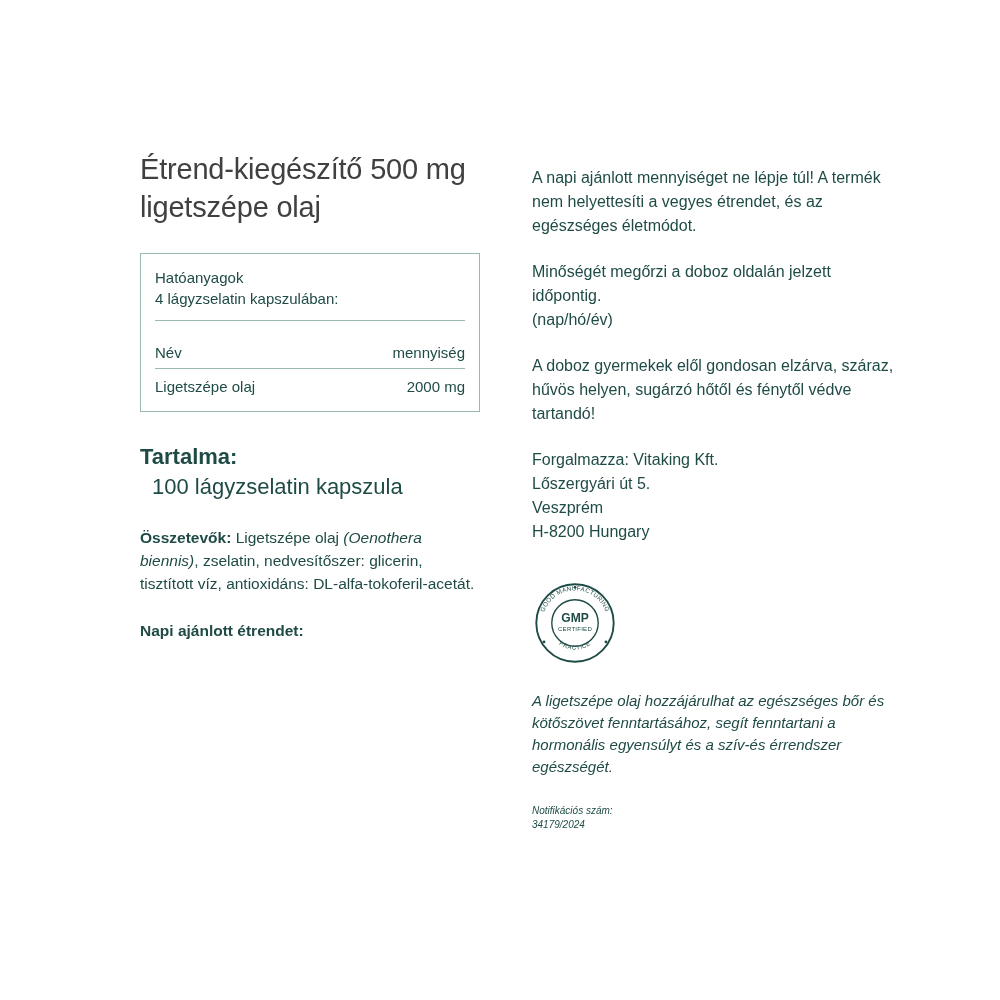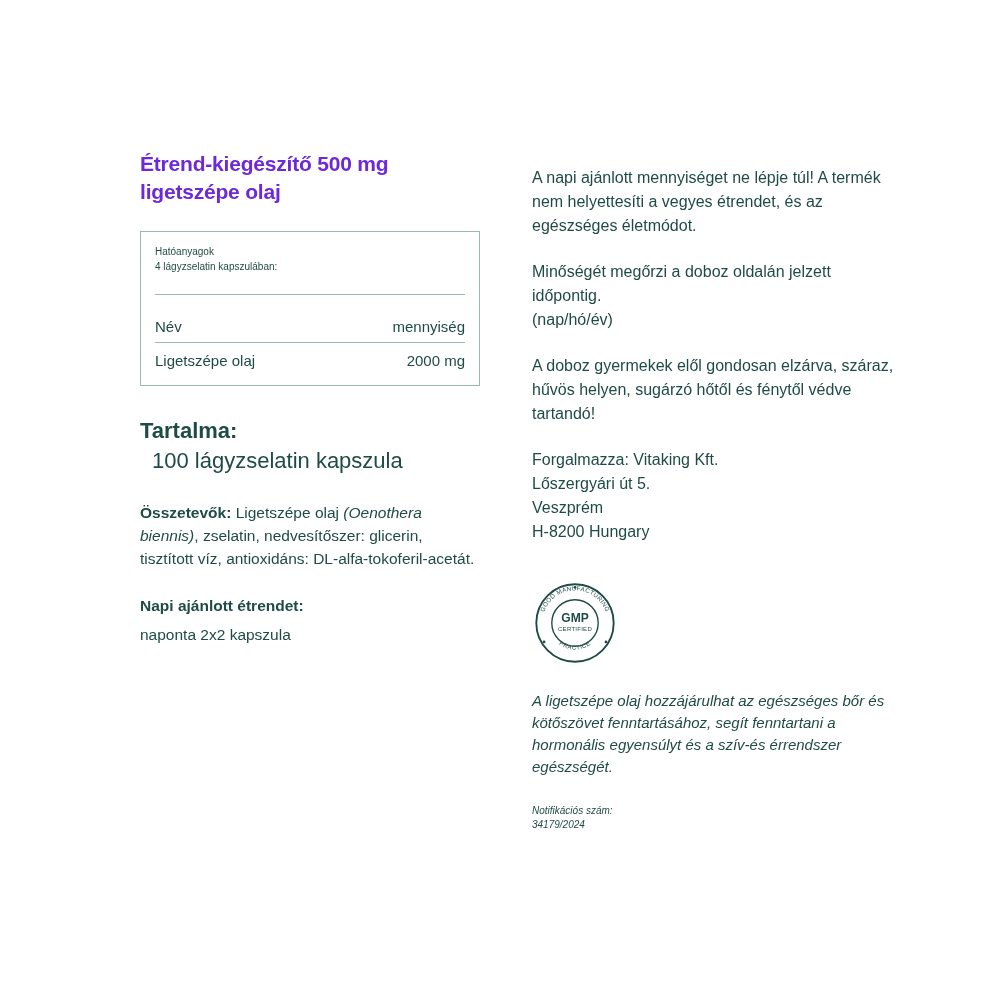--- a/index.html
+++ b/index.html
@@ -34,38 +34,38 @@
     flex: 0 0 340px;
   }
   .col-right {
     width: 370px;
     flex: 0 0 370px;
     padding-top: 16px;
   }
 
   
   .product-title {
-    font-size: 21px;
-    font-weight: bold;
+    font-size: 29px;
+    font-weight: normal;
     line-height: 1.32;
-    color: #6d28d9;
+    color: #404040;
     margin: 0 0 26px 0;
     letter-spacing: -0.2px;
   }
 
   .facts-box {
     border: 1px solid #9bb8b4;
     box-sizing: border-box;
     padding: 13px 14px 12px 14px;
     margin-bottom: 30px;
   }
   .facts-head {
-    font-size: 10px;
+    font-size: 15px;
     line-height: 1.45;
-    margin-bottom: 20px;
+    margin-bottom: 10px;
   }
   .facts-table {
     width: 100%;
     border-collapse: collapse;
     font-size: 15px;
   }
   .facts-table th {
     text-align: left;
     font-weight: normal;
     padding: 23px 0 7px 0;
@@ -191,21 +191,20 @@
       <h2 class="section-head">Tartalma:</h2>
       <p class="section-sub">100 lágyzselatin kapszula</p>
 
       <p class="para">
         <span class="lead">Összetevők:</span><span> Ligetszépe olaj </span><span class="ital">(Oenothera biennis)</span><span>, zselatin, nedvesítőszer: glicerin, tisztított víz, antioxidáns: DL-alfa-tokoferil-acetát.</span>
       </p>
 
       <p class="para para-tight">
         <span class="lead">Napi ajánlott étrendet:</span>
       </p>
-      <p class="para">naponta 2x2 kapszula</p>
     </div>
 
     <div class="col-right">
 
       <p class="r-para">A napi ajánlott mennyiséget ne lépje túl! A termék nem helyettesíti a vegyes étrendet, és az egészséges életmódot.</p>
 
       <p class="r-para">
         <span>Minőségét megőrzi a doboz oldalán jelzett időpontig.</span><br>
         <span>(nap/hó/év)</span>
       </p>

